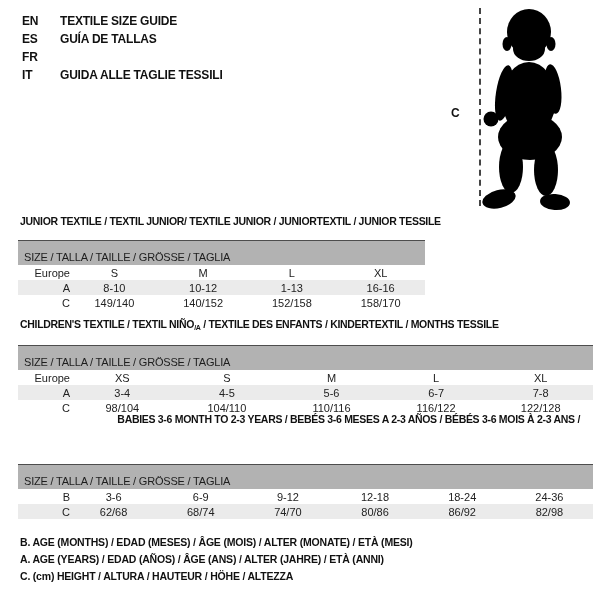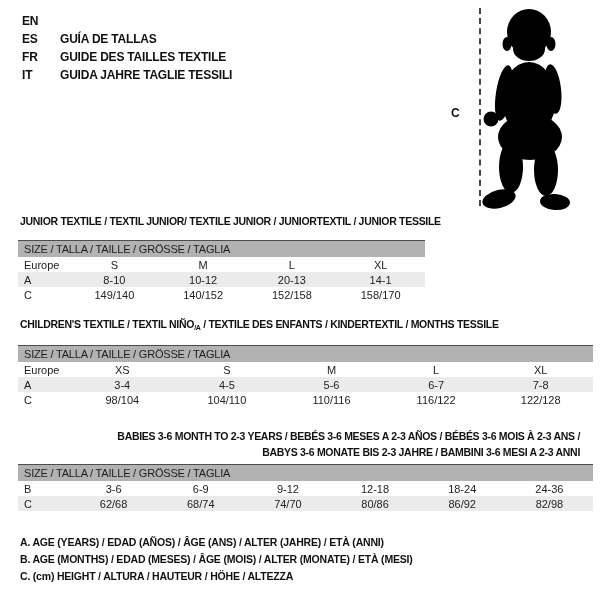--- a/index.html
+++ b/index.html
@@ -21,53 +21,53 @@
   
   .sec-title{position:absolute;left:20px;font-weight:700;font-size:10.5px;
              letter-spacing:-0.3px;color:#111;white-space:nowrap;text-align:right;}
   .sec-title sub{font-size:7px;vertical-align:-2px;}
   .t3-title{white-space:normal;width:560px;line-height:16px;}
 
   
   table.size{position:absolute;left:18px;border-collapse:collapse;table-layout:fixed;
              font-size:11px;color:#222;}
   table.size th{background:#b2b2b2;border-top:1px solid #4d4d4d;height:16px;
-                font-weight:400;text-align:left;padding:0 0 0 6px;
+                font-weight:400;text-align:left;padding:8px 0 0 6px;
                 letter-spacing:-0.2px;color:#1d1d1d;}
   table.size td{height:15px;padding:0;text-align:center;}
-  table.size td.rlabel{text-align:left;padding-left:6px;}
+  table.size td.rlabel{text-align:right;padding-left:6px;}
   table.size tbody tr:nth-child(even) td{background:#ebebeb;}
   .t1{top:240px;width:407px;}
   .t2{top:345px;width:575px;}
   .t3{top:464px;width:575px;}
 
   
   .notes{position:absolute;left:20px;top:534px;}
   .note{font-weight:700;font-size:10.5px;line-height:17px;letter-spacing:-0.2px;color:#111;}
 </style>
 </head>
 <body>
 
 <div class="page">
 
   <div class="langs">
     <div class="lang-row">
       <span class="lang-code">EN</span>
+      <span>TEXTILE SIZE GUIDE</span>
     </div>
     <div class="lang-row">
       <span class="lang-code">ES</span>
       <span>GUÍA DE TALLAS</span>
     </div>
     <div class="lang-row">
       <span class="lang-code">FR</span>
-      <span>GUIDE DES TAILLES TEXTILE</span>
     </div>
     <div class="lang-row">
       <span class="lang-code">IT</span>
-      <span>GUIDA JAHRE TAGLIE TESSILI</span>
+      <span>GUIDA ALLE TAGLIE TESSILI</span>
     </div>
   </div>
 
   <div class="height-line"></div>
   <div class="height-label">C</div>
   <svg class="baby" viewBox="0 0 115 208" aria-hidden="true">
     <g fill="#000000">
       <ellipse cx="47" cy="27" rx="22" ry="23"></ellipse>
       <ellipse cx="47" cy="44" rx="16" ry="12"></ellipse>
       <ellipse cx="25" cy="39" rx="4.5" ry="7"></ellipse>
@@ -104,22 +104,22 @@
         <td class="rlabel">Europe</td>
         <td>S</td>
         <td>M</td>
         <td>L</td>
         <td>XL</td>
       </tr>
       <tr>
         <td class="rlabel">A</td>
         <td>8-10</td>
         <td>10-12</td>
-        <td>20-13</td>
-        <td>14-1</td>
+        <td>1-13</td>
+        <td>16-16</td>
       </tr>
       <tr>
         <td class="rlabel">C</td>
         <td>149/140</td>
         <td>140/152</td>
         <td>152/158</td>
         <td>158/170</td>
       </tr>
     </tbody>
   </table>
@@ -160,23 +160,22 @@
         <td class="rlabel">C</td>
         <td>98/104</td>
         <td>104/110</td>
         <td>110/116</td>
         <td>116/122</td>
         <td>122/128</td>
       </tr>
     </tbody>
   </table>
 
-  <div class="sec-title t3-title" style="top:428px">
+  <div class="sec-title t3-title" style="top:411px">
     <div>BABIES 3-6 MONTH TO 2-3 YEARS / BEBÉS 3-6 MESES A 2-3 AÑOS / BÉBÉS 3-6 MOIS À 2-3 ANS /</div>
-    <div>BABYS 3-6 MONATE BIS 2-3 JAHRE / BAMBINI 3-6 MESI A 2-3 ANNI</div>
   </div>
   <table class="size t3">
     <colgroup>
         <col style="width:52px">
         <col>
         <col>
         <col>
         <col>
         <col>
         <col>
@@ -202,18 +201,18 @@
         <td>68/74</td>
         <td>74/70</td>
         <td>80/86</td>
         <td>86/92</td>
         <td>82/98</td>
       </tr>
     </tbody>
   </table>
 
   <div class="notes">
+    <div class="note">B. AGE (MONTHS) / EDAD (MESES) / ÂGE (MOIS) / ALTER (MONATE) / ETÀ (MESI)</div>
     <div class="note">A. AGE (YEARS) / EDAD (AÑOS) / ÂGE (ANS) / ALTER (JAHRE) / ETÀ (ANNI)</div>
-    <div class="note">B. AGE (MONTHS) / EDAD (MESES) / ÂGE (MOIS) / ALTER (MONATE) / ETÀ (MESI)</div>
     <div class="note">C. (cm) HEIGHT / ALTURA / HAUTEUR / HÖHE / ALTEZZA</div>
   </div>
 
 </div>
 
 </body></html>

